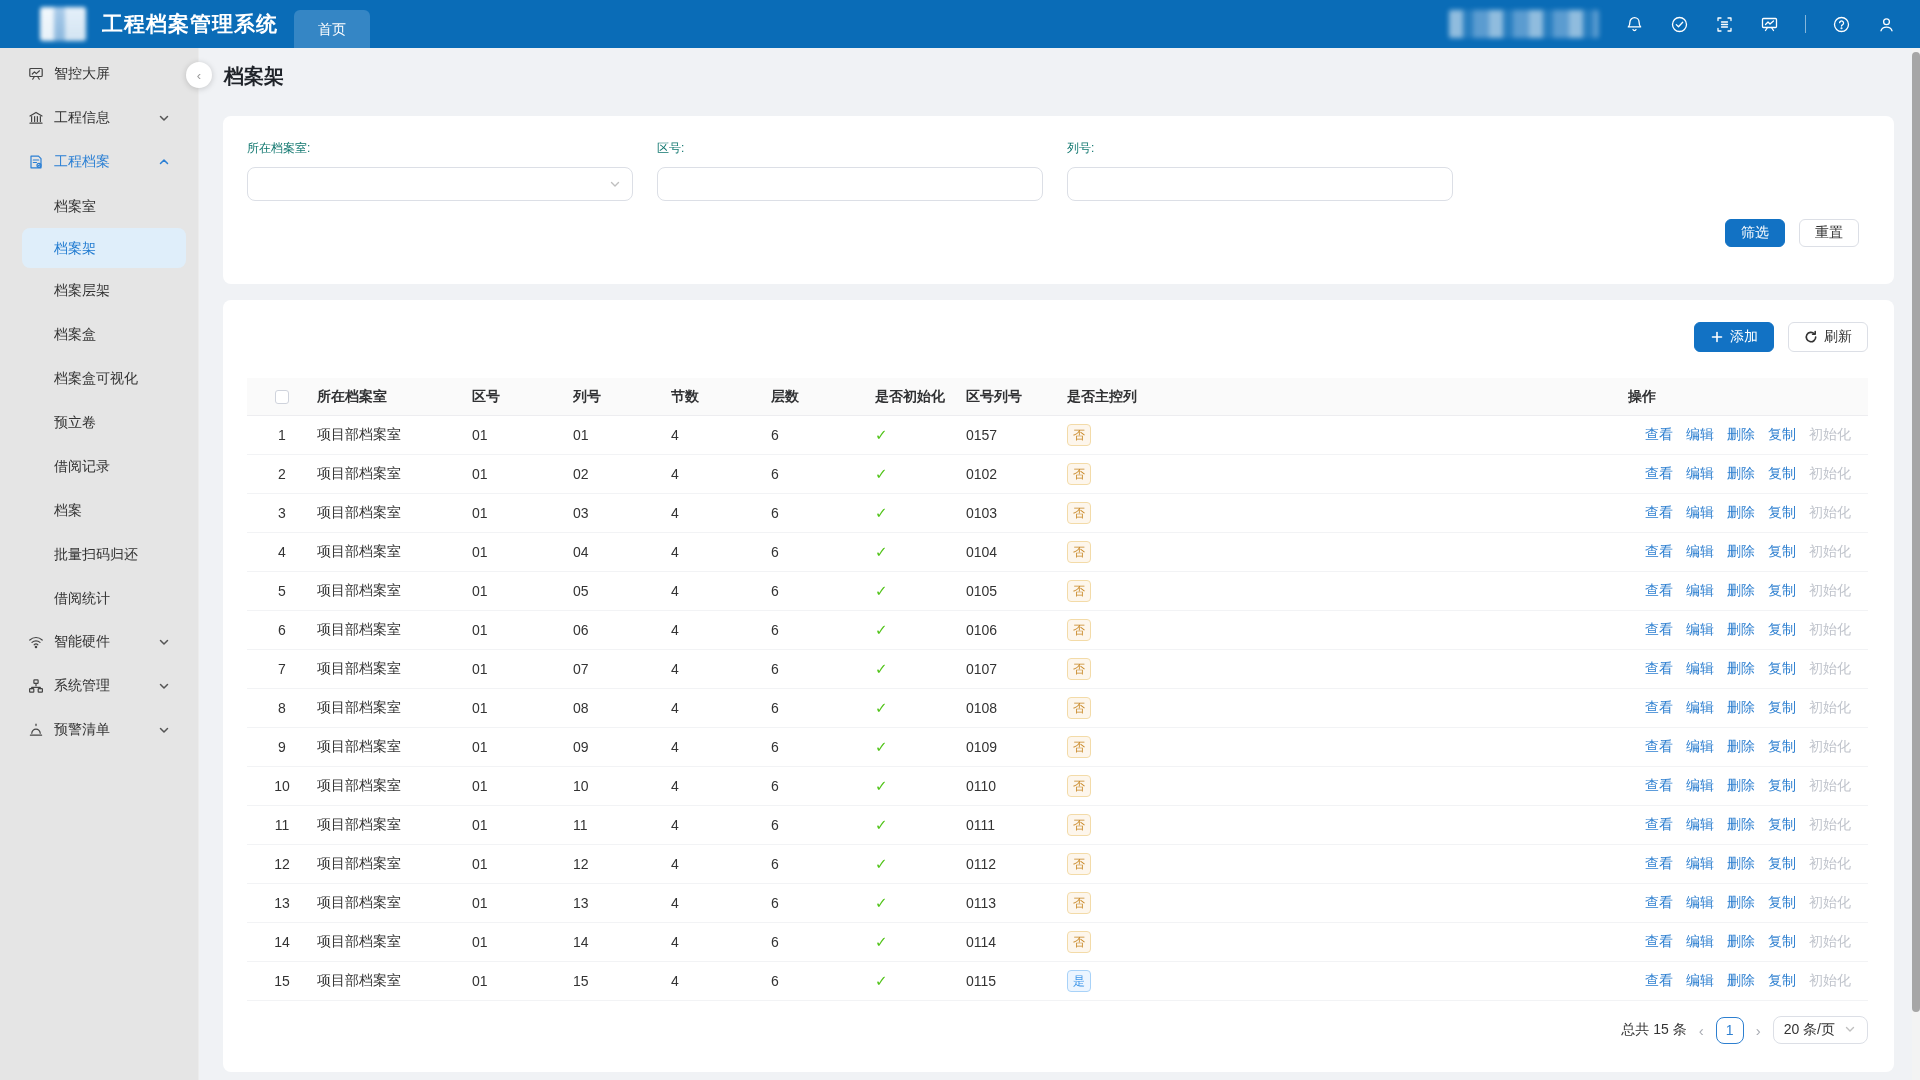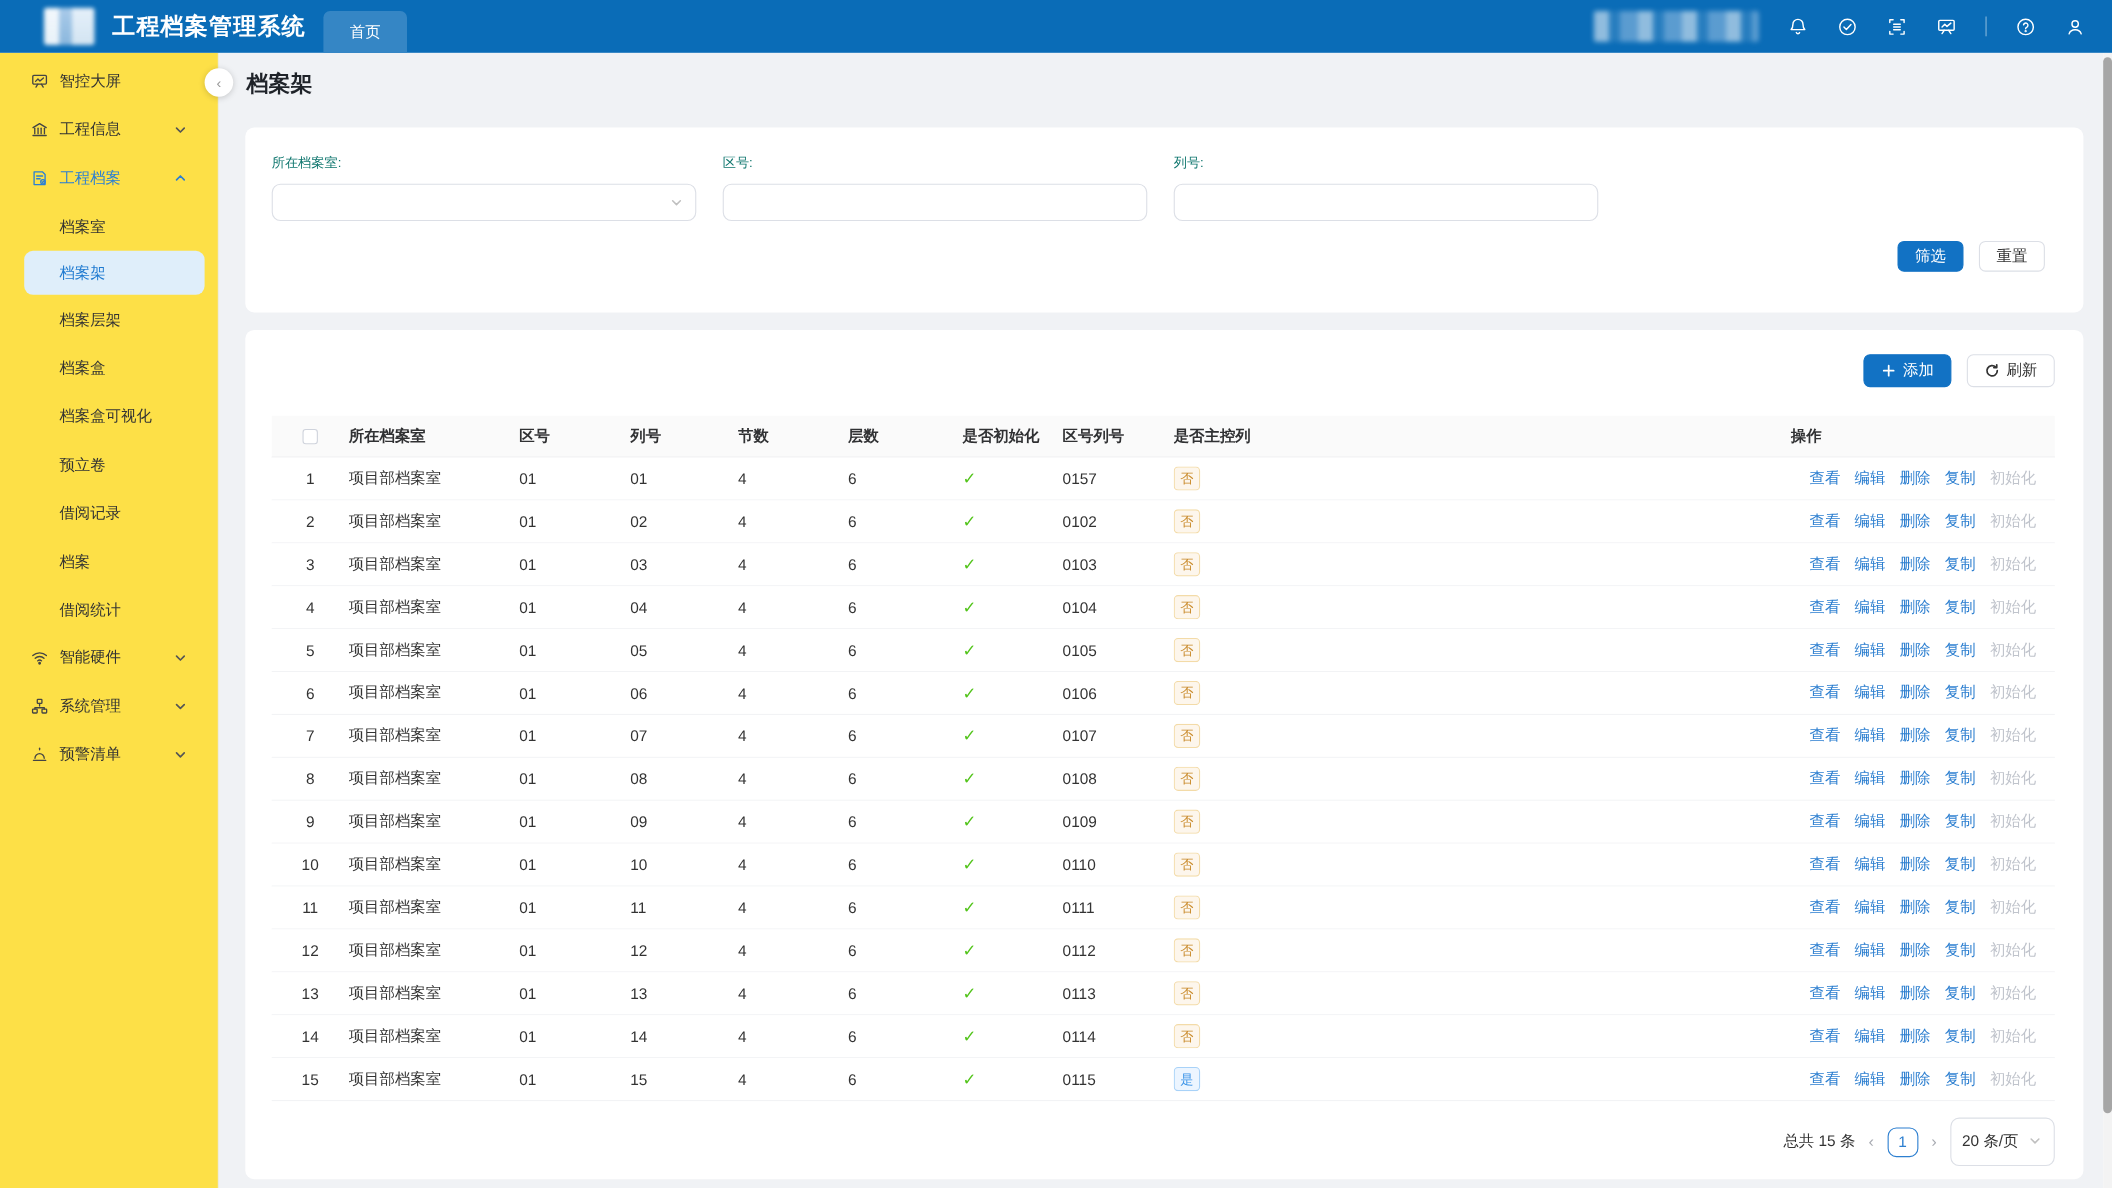--- a/index.html
+++ b/index.html
@@ -31,21 +31,21 @@
   .nav-tab{margin-left:16px;align-self:flex-end;height:38px;line-height:38px;background:var(--tab-bg);color:#fff;font-size:14px;padding:0 24px;border-radius:6px 6px 0 0;cursor:pointer;}
   .header-right{margin-left:auto;display:flex;align-items:center;gap:26px;padding-right:24px;}
   .redacted{width:150px;height:28px;border-radius:2px;filter:blur(2.5px);
     background:
       repeating-linear-gradient(90deg, rgba(255,255,255,.55) 0 14px, rgba(255,255,255,.12) 14px 24px, rgba(190,215,240,.45) 24px 40px);}
   .hicon{width:19px;height:19px;display:inline-flex;align-items:center;justify-content:center;color:#fff;cursor:pointer;}
   .hicon svg{width:19px;height:19px;stroke:#fff;fill:none;stroke-width:1.3;stroke-linecap:round;stroke-linejoin:round;}
   .hdivider{width:1px;height:18px;background:rgba(255,255,255,.5);}
 
   
-  .sidebar{position:absolute;top:48px;left:0;bottom:0;width:199px;background:#fde047;border-right:1px solid #ececec;padding-top:4px;overflow:hidden;}
+  .sidebar{position:absolute;top:48px;left:0;bottom:0;width:199px;background:#e5e5e5;border-right:1px solid #ececec;padding-top:4px;overflow:hidden;}
   .menu-item{height:44px;display:flex;align-items:center;padding:0 28px 0 28px;font-size:14px;color:#333;cursor:pointer;}
   .menu-item .micon{width:16px;height:16px;margin-right:10px;display:inline-flex;color:#444;}
   .menu-item .micon svg{width:16px;height:16px;stroke:currentColor;fill:none;stroke-width:1.2;stroke-linecap:round;stroke-linejoin:round;}
   .menu-item .mlabel{flex:1;white-space:nowrap;}
   .menu-item .chev{width:12px;height:12px;color:#555;display:inline-flex;}
   .menu-item .chev svg{width:12px;height:12px;stroke:currentColor;fill:none;stroke-width:1.5;stroke-linecap:round;stroke-linejoin:round;}
   .menu-item .chev.up svg{transform:rotate(180deg);}
   .menu-item.active-parent,.menu-item.active-parent .micon,.menu-item.active-parent .chev{color:#2a7fd4;}
   .submenu{display:block;}
   .subitem{height:44px;line-height:44px;padding-left:54px;font-size:14px;color:#333;cursor:pointer;white-space:nowrap;}
@@ -95,21 +95,21 @@
   .badge{display:inline-block;min-width:22px;padding:0 5px;height:22px;line-height:20px;border-radius:4px;font-size:12px;text-align:center;}
   .badge-no{background:var(--warn-bg);border:1px solid var(--warn-border);color:var(--warn-text);}
   .badge-yes{background:var(--info-bg);border:1px solid var(--info-border);color:var(--info-text);}
   .actions{display:flex;gap:13px;justify-content:center;}
   .op{color:var(--link);cursor:pointer;text-decoration:none;}
   .op.disabled{color:#c0c4cc;cursor:default;}
 
   .pagination{display:flex;justify-content:flex-end;align-items:center;gap:10px;margin-top:15px;font-size:14px;color:#333;}
   .pg-arrow{color:#a8abb2;font-size:15px;padding:0 2px;cursor:pointer;user-select:none;}
   .pg-page{width:28px;height:27px;border:1px solid var(--link);color:var(--link);border-radius:8px;display:flex;align-items:center;justify-content:center;cursor:pointer;}
-  .pg-size{height:44px;border:1px solid #dcdfe6;border-radius:8px;padding:10px 10px;display:flex;align-items:center;gap:8px;background:#fff;cursor:pointer;text-align:center;}
+  .pg-size{height:28px;border:1px solid #dcdfe6;border-radius:8px;padding:10px 10px;display:flex;align-items:center;gap:8px;background:#fff;cursor:pointer;text-align:center;}
   .pg-size .chev-sm{color:#bfbfbf;}
 
   
   .scrollbar{position:absolute;top:48px;right:0;bottom:0;width:8px;background:#f3f3f3;}
   .scrollbar .thumb{position:absolute;top:4px;left:0;width:8px;height:93%;background:#a6a6a6;border-radius:4px;}
 </style>
 </head>
 <body>
 
 <div class="app">
@@ -217,20 +217,21 @@
     </div>
     <div class="submenu">
         <div class="subitem">档案室</div>
         <div class="subitem active">档案架</div>
         <div class="subitem">档案层架</div>
         <div class="subitem">档案盒</div>
         <div class="subitem">档案盒可视化</div>
         <div class="subitem">预立卷</div>
         <div class="subitem">借阅记录</div>
         <div class="subitem">档案</div>
+        <div class="subitem">批量扫码归还</div>
         <div class="subitem">借阅统计</div>
       </div>
     <div class="menu-item">
       <span class="micon">
         <svg viewBox="0 0 16 16">
             <path d="M1.8 6a9 9 0 0 1 12.4 0"></path>
             <path d="M4 8.4a5.8 5.8 0 0 1 8 0"></path>
             <path d="M6.2 10.8a2.6 2.6 0 0 1 3.6 0"></path>
             <circle cx="8" cy="13" r="0.7" fill="currentColor"></circle>
           </svg>

